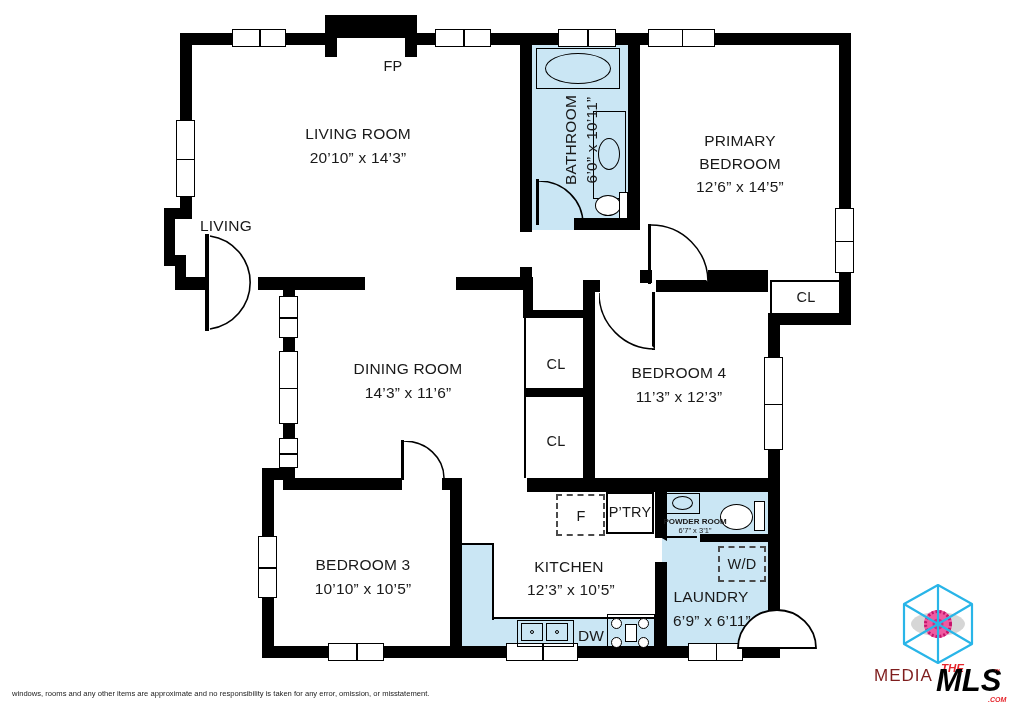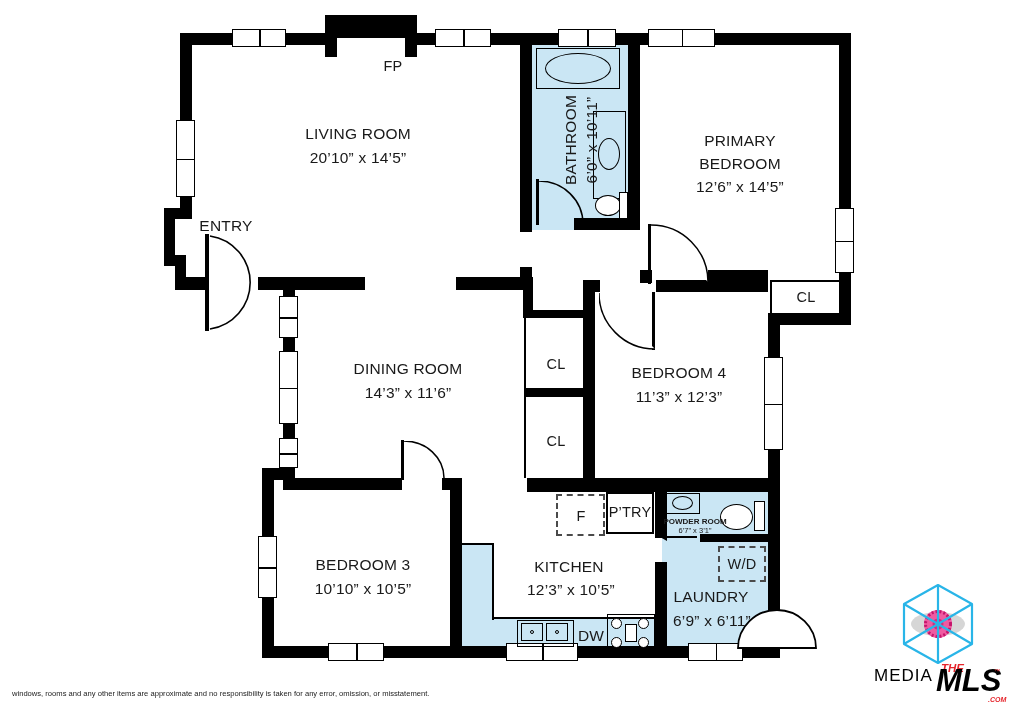--- a/index.html
+++ b/index.html
@@ -18,21 +18,21 @@
   .arc{position:absolute;z-index:5;}
   .lbl{position:absolute;transform:translate(-50%,-50%);font-size:15.5px;color:#191919;white-space:nowrap;z-index:6;letter-spacing:.2px;}
   .sm{font-size:14.5px;}
   .xs{font-size:8px;font-weight:bold;letter-spacing:0;}
   .xxs{font-size:7.5px;letter-spacing:0;}
   .rot{transform:translate(-50%,-50%) rotate(-90deg);text-align:center;line-height:21px;}
   #footer{position:absolute;left:12px;top:660px;z-index:6;color:#111;}
   #footer .bold{font-size:11px;font-weight:bold;line-height:13.5px;}
   #footer .fine{font-size:7.6px;line-height:8.6px;color:#222;margin-top:30px;}
   #logo{position:absolute;left:870px;top:582px;width:148px;height:134px;z-index:6;}
-  #logo .media{position:absolute;left:4px;top:84px;font-size:17px;color:#000000;letter-spacing:1px;}
+  #logo .media{position:absolute;left:4px;top:84px;font-size:17px;color:#7f1d1d;letter-spacing:1px;}
   #logo .the{position:absolute;left:71px;top:80px;font-size:11.5px;font-weight:800;font-style:italic;color:#e6252c;}
   #logo .mls{position:absolute;left:66px;top:84px;font-size:31px;font-weight:800;font-style:italic;color:#000000;line-height:30px;}
   #logo .tm{position:absolute;left:124px;top:86px;font-size:6px;color:#e6252c;}
   #logo .com{position:absolute;left:118px;top:114px;font-size:7px;font-weight:800;font-style:italic;color:#e6252c;}
 </style>
 </head>
 <body>
 
 <div id="stage">
 
@@ -111,22 +111,22 @@
 
   <svg class="arc" style="left:737px;top:609px" width="80" height="42">
       <path d="M1 39 A39 38 0 0 1 79 39 L1 39 Z" fill="#fff" stroke="#000" stroke-width="1.8"></path>
     </svg>
 
   <div class="thin" style="left:666px;top:536px;width:31px;height:1.6px;z-index:5"></div>
   <div style="position:absolute;left:660px;top:533px;width:0;height:0;border-top:4px solid transparent;border-bottom:4px solid transparent;border-right:7px solid #000;z-index:5"></div>
 
   <div class="lbl sm" style="left:393px;top:66px">FP</div>
   <div class="lbl" style="left:358px;top:134px">LIVING ROOM</div>
-  <div class="lbl" style="left:358px;top:158px">20’10” x 14’5”</div>
-  <div class="lbl" style="left:226px;top:226px">ENTRY</div>
+  <div class="lbl" style="left:358px;top:158px">20’10” x 14’3”</div>
+  <div class="lbl" style="left:226px;top:226px">LIVING</div>
   <div class="lbl rot" style="left:581px;top:140px">
     <div>BATHROOM</div>
     <div>6’0” x 10’11”</div>
   </div>
   <div class="lbl" style="left:740px;top:141px">PRIMARY</div>
   <div class="lbl" style="left:740px;top:164px">BEDROOM</div>
   <div class="lbl" style="left:740px;top:187px">12’6” x 14’5”</div>
   <div class="lbl sm" style="left:806px;top:297px">CL</div>
   <div class="lbl" style="left:408px;top:369px">DINING ROOM</div>
   <div class="lbl" style="left:408px;top:393px">14’3” x 11’6”</div>

